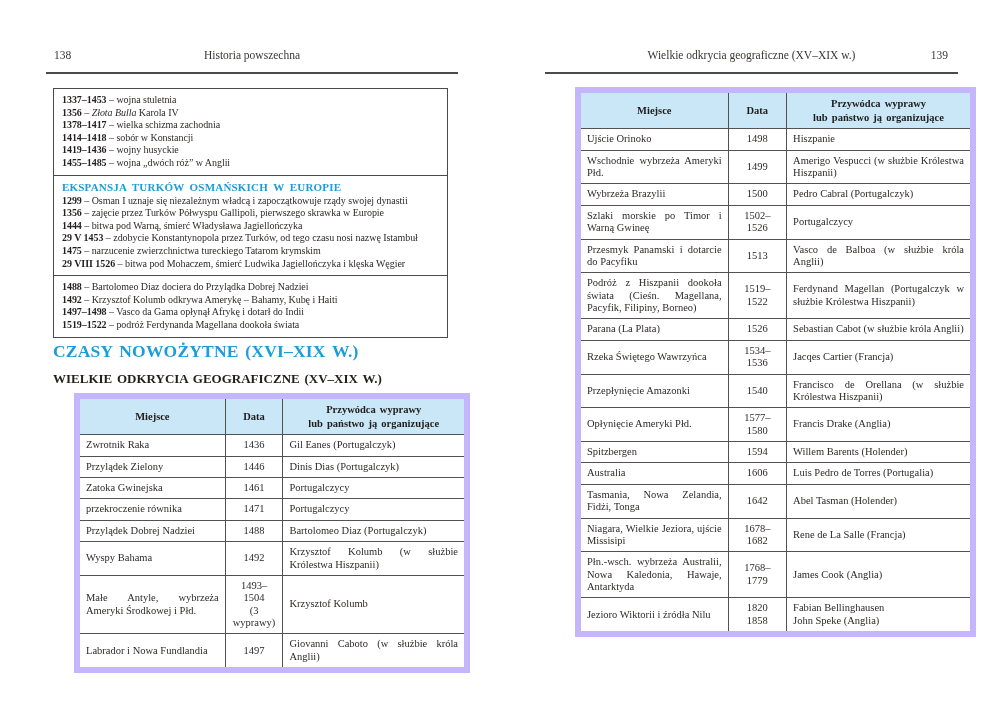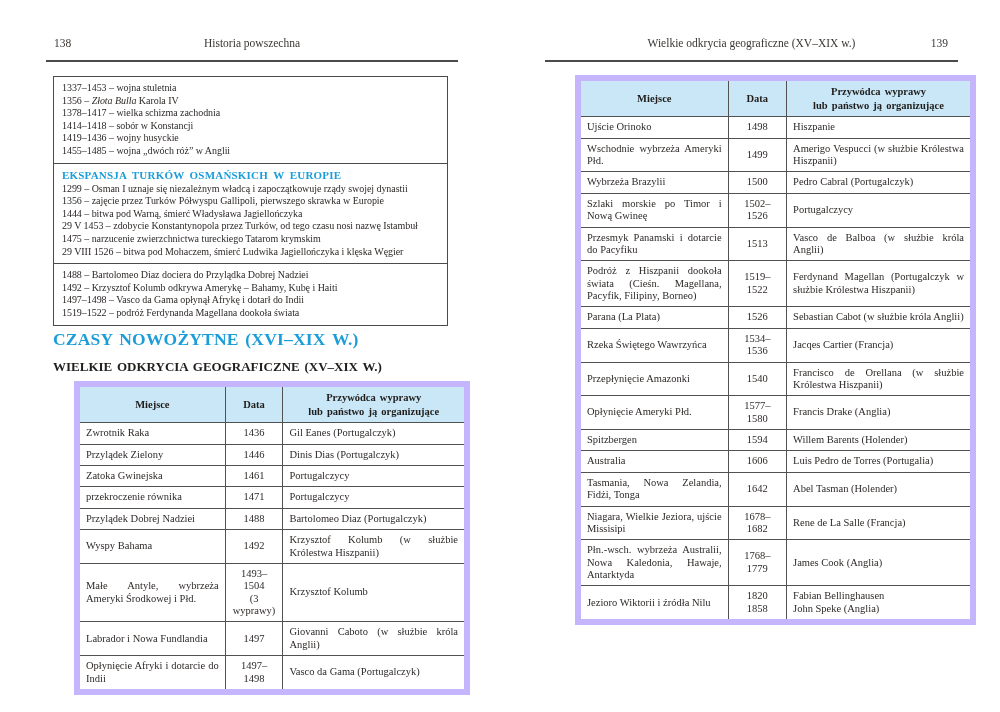--- a/index.html
+++ b/index.html
@@ -1,34 +1,34 @@
 <!DOCTYPE html>
 <html style="--accent: #1b9dd9; --thbg: #c9e7f6;"><head>
 <meta charset="utf-8">
 <style>
   :root { --accent:#1b9dd9; --thbg:#c9e7f6; --ink:#2e2a28; --line:#4b4b4b; }
   * { margin:0; padding:0; box-sizing:border-box; }
   html,body { width:1000px; height:712px; }
   body { background:#ffffff; font-family:"Liberation Serif","DejaVu Serif",serif; color:var(--ink); position:relative; overflow:hidden; }
-  .page { position:absolute; top:0; height:568px; }
+  .page { position:absolute; top:12px; height:568px; }
   .page-left  { left:46px;  width:412px; }
   .page-right { left:545px; width:413px; }
 
   .pg-header { position:absolute; top:37px; left:0; right:0; display:grid; grid-template-columns:70px 1fr 70px; font-size:11.5px; color:#3a3633; align-items:baseline; }
   .pg-header .num-l { text-align:left; padding-left:8px; }
   .pg-header .num-r { text-align:right; padding-right:10px; }
   .pg-header .ttl { text-align:center; }
   .head-rule { position:absolute; top:60px; left:0; right:0; height:2px; background:var(--line); }
 
   .tbox { position:absolute; top:76px; left:7px; width:395px; border:1.4px solid var(--line); background:#fff; }
   .tsec { padding:5px 8px; }
   .tsec + .tsec { border-top:1.2px solid var(--line); }
   .tsec-title { color:var(--accent); font-weight:bold; font-size:11px; line-height:13px; letter-spacing:.2px; word-spacing:2.5px; margin-bottom:1px; }
   .tline { font-size:10px; line-height:12.6px; letter-spacing:-.05px; white-space:nowrap; overflow:hidden; }
-  .tline .yr { font-weight:normal; color:#231f1e; }
+  .tline .yr { font-weight:bold; color:#231f1e; }
   .tline i { font-style:italic; }
 
   .chapter-heading { position:absolute; top:329px; left:7px; color:var(--accent); font-weight:bold; font-size:17.5px; letter-spacing:.2px; word-spacing:2px; }
   .sub-heading { position:absolute; top:359px; left:7px; color:#211e1c; font-weight:bold; font-size:13px; word-spacing:1.5px; }
 
   table.dtable { border-collapse:collapse; table-layout:fixed; font-size:10.5px; background:#fff; border:6px solid #c4b5fd; position:absolute;margin-left:21px; }
   .left-t  { top:381px; left:7px; width:396px; }
   .right-t { top:75px;  left:9px; width:401px; }
   .dtable col.c1 { width:38%; } .dtable col.c2 { width:14.8%; } .dtable col.c3 { width:47.2%; }
   .dtable th, .dtable td { border:1px solid #525252; vertical-align:middle; white-space:pre-line; }
@@ -157,25 +157,20 @@
 (3 wyprawy)</td>
           <td class="leader">Krzysztof Kolumb</td>
         </tr>
 
         <tr>
           <td class="place">Labrador i Nowa Fundlandia</td>
           <td class="date">1497</td>
           <td class="leader">Giovanni Caboto (w służbie króla Anglii)</td>
         </tr>
 
-        <tr>
-          <td class="place">Opłynięcie Afryki i dotarcie do Indii</td>
-          <td class="date">1497–1498</td>
-          <td class="leader">Vasco da Gama (Portugalczyk)</td>
-        </tr>
       </tbody>
   </table>
 </div>
 
 <div class="page page-right">
   <div class="pg-header">
     <span></span>
     <span class="ttl">Wielkie odkrycia geograficzne (XV–XIX w.)</span>
     <span class="num-r">139</span>
   </div>
@@ -209,21 +204,21 @@
           <td class="leader">Amerigo Vespucci (w służbie Królestwa Hiszpanii)</td>
         </tr>
 
         <tr>
           <td class="place">Wybrzeża Brazylii</td>
           <td class="date">1500</td>
           <td class="leader">Pedro Cabral (Portugalczyk)</td>
         </tr>
 
         <tr>
-          <td class="place">Szlaki morskie po Timor i Nową Gwineę</td>
+          <td class="place">Szlaki morskie po Timor i Warną Gwineę</td>
           <td class="date">1502–1526</td>
           <td class="leader">Portugalczycy</td>
         </tr>
 
         <tr>
           <td class="place">Przesmyk Panamski i dotarcie do Pacyfiku</td>
           <td class="date">1513</td>
           <td class="leader">Vasco de Balboa (w służbie króla Anglii)</td>
         </tr>
 

